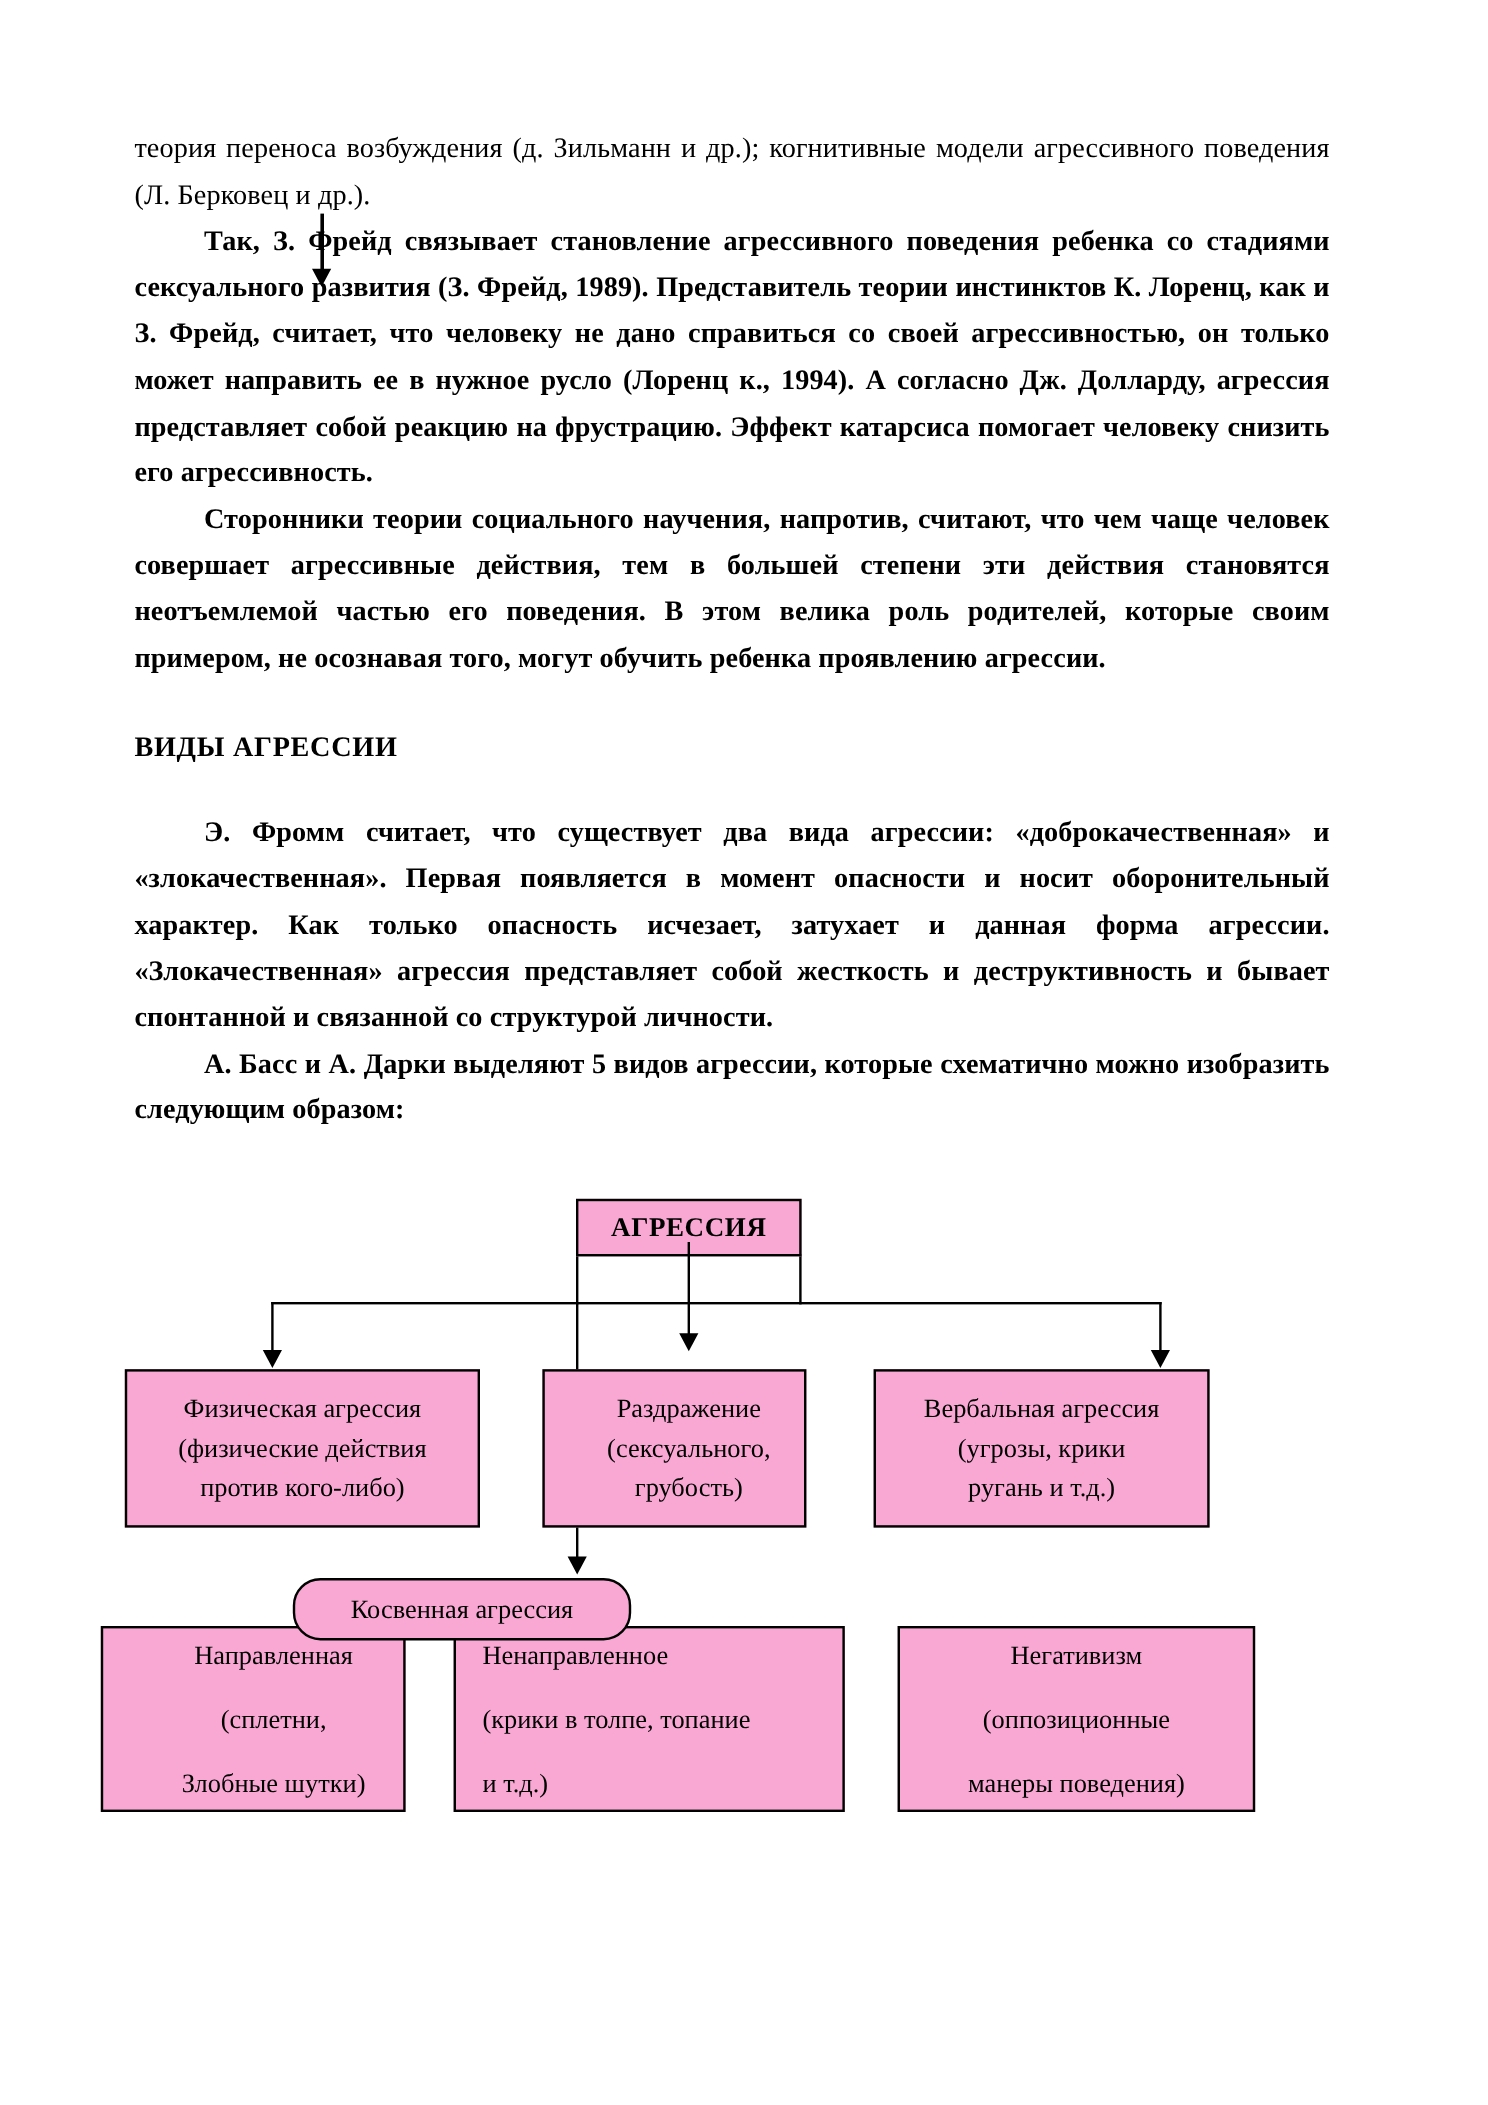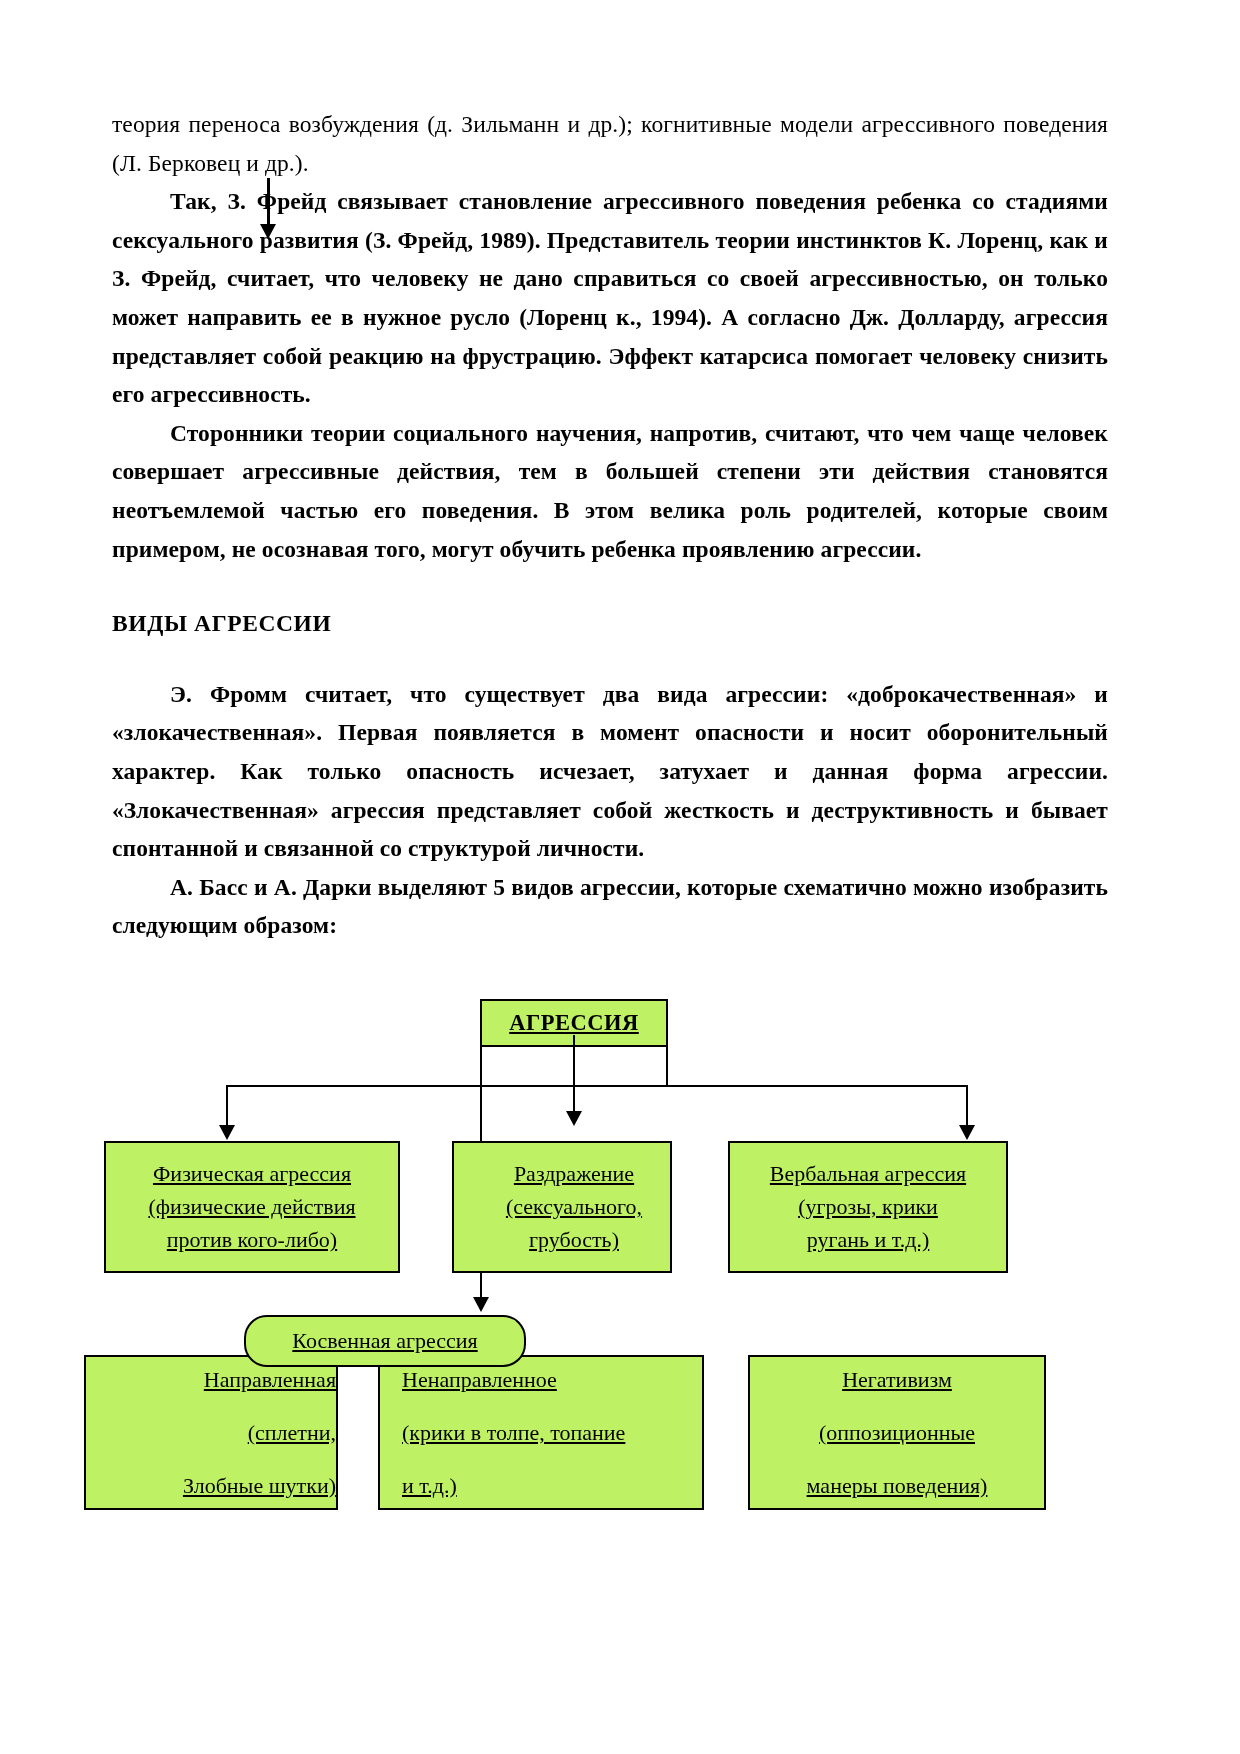--- a/index.html
+++ b/index.html
@@ -50,30 +50,29 @@
   .diagram {
     position: relative;
     width: 1020px;
     height: 525px;
     margin: 44px 0 0 -34px;
   }
   .dbox {
     position: absolute;
     border: 2.4px solid #000;
     box-sizing: border-box;
-    background: #bef264;
+    background: #f9a8d4;
     display: flex;
     flex-direction: column;
     align-items: center;
     justify-content: center;
     text-align: center;
     font-size: 22px;
     line-height: 33px;
     z-index: 5;
-    text-decoration: underline;
   }
   .dbox .ln { display: block; white-space: nowrap; }
 
   .box-root {
     left: 402px; top: 10px;
     width: 188px; height: 48px;
     font-weight: bold;
     font-size: 22.5px;
     letter-spacing: 0.5px;
     z-index: 6;
@@ -122,21 +121,21 @@
     left: 166px; top: 326px;
     width: 282px; height: 52px;
     font-size: 22px;
     z-index: 7;
     border-radius: 23px;
   }
 
   
   .box-directed {
     left: 6px;  top: 366px; width: 254px; height: 155px;
-    align-items: flex-end; justify-content: center;
+    align-items: center; justify-content: center;
     padding-left: 34px; text-align: left;
     line-height: 53px; font-size: 22px;
     z-index: 5;
   }
   .box-undirected {
     left: 300px; top: 366px; width: 326px; height: 155px;
     align-items: flex-start; justify-content: center;
     padding-left: 22px; text-align: left;
     line-height: 53px; font-size: 22px;
     z-index: 5;

